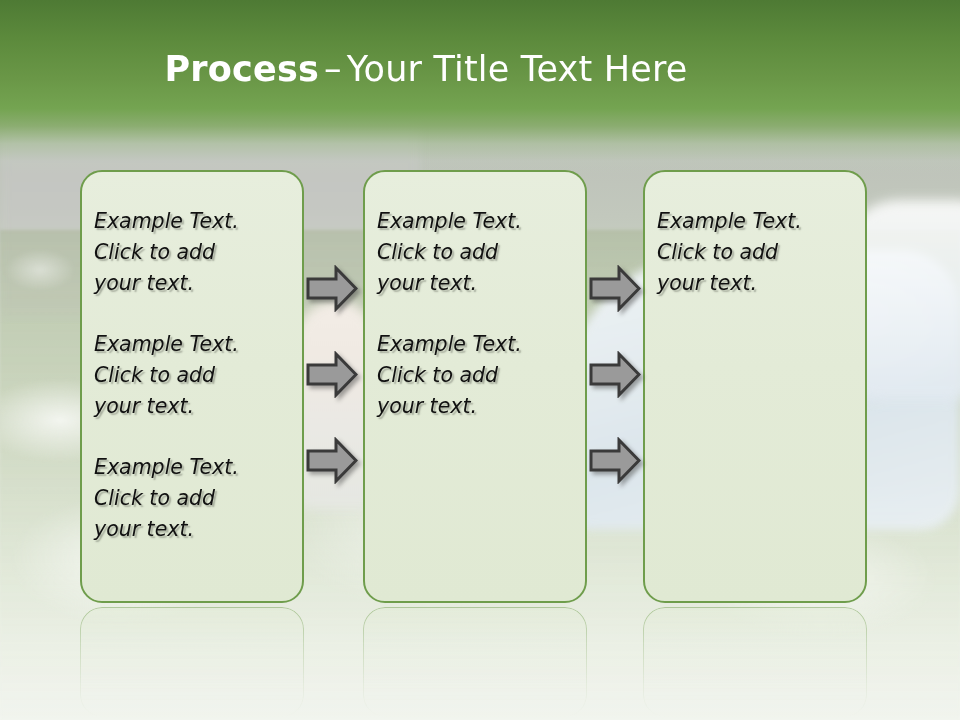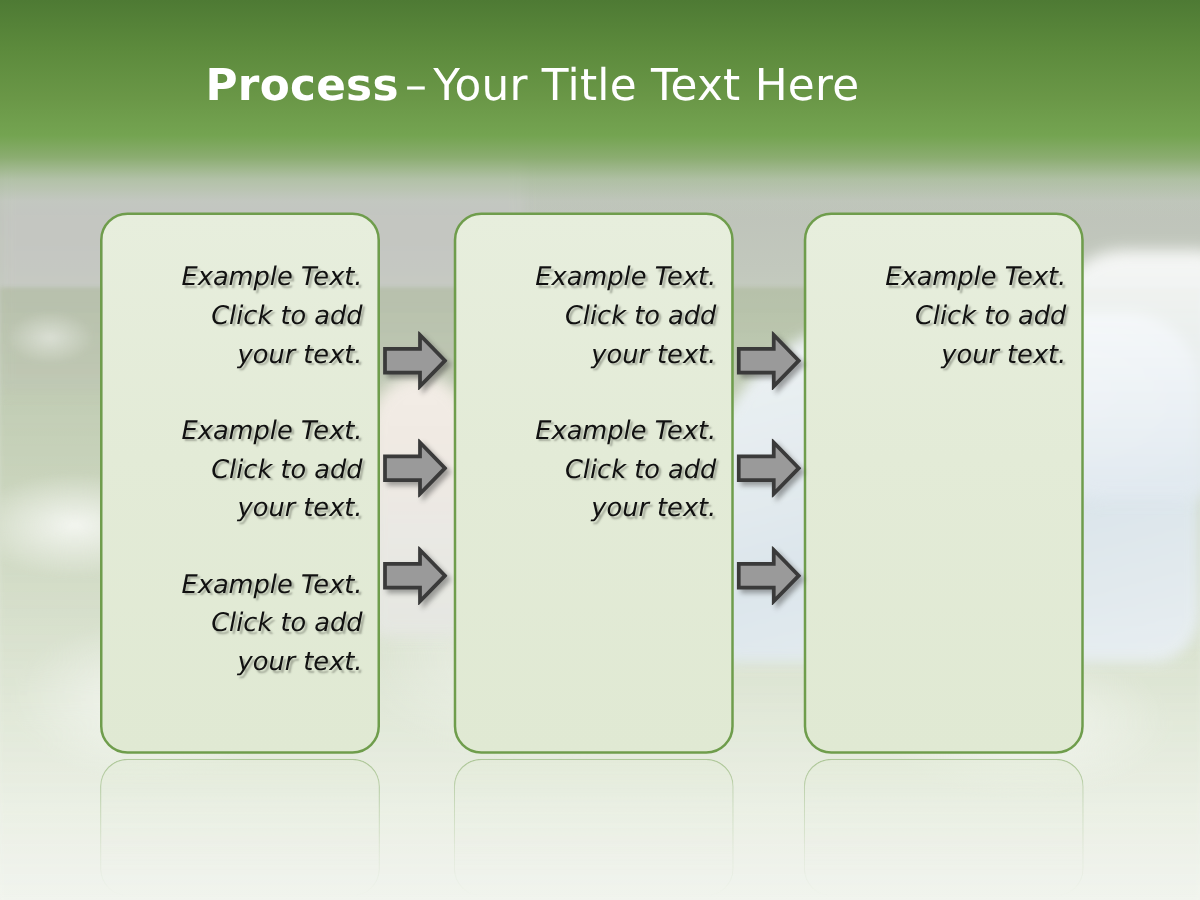--- a/index.html
+++ b/index.html
@@ -120,21 +120,21 @@
     border-radius: 22px;
     padding-top: 34px;
   }
   .pbox-text {
     font-family: "DejaVu Sans", sans-serif;
     font-style: italic;
     font-weight: normal;
     font-size: 20.5px;
     line-height: 31px;
     color: #111111;
-    text-align: right;
+    text-align: left;
     text-shadow: 2px 2px 1.5px rgba(90,95,85,0.45);
     padding: 0 12px;
     margin: 0 0 30px 0;
     white-space: pre-line;
   }
   .pbox-text:last-child { margin-bottom: 0; }
 
   
   .pbox-reflect {
     position: absolute;

